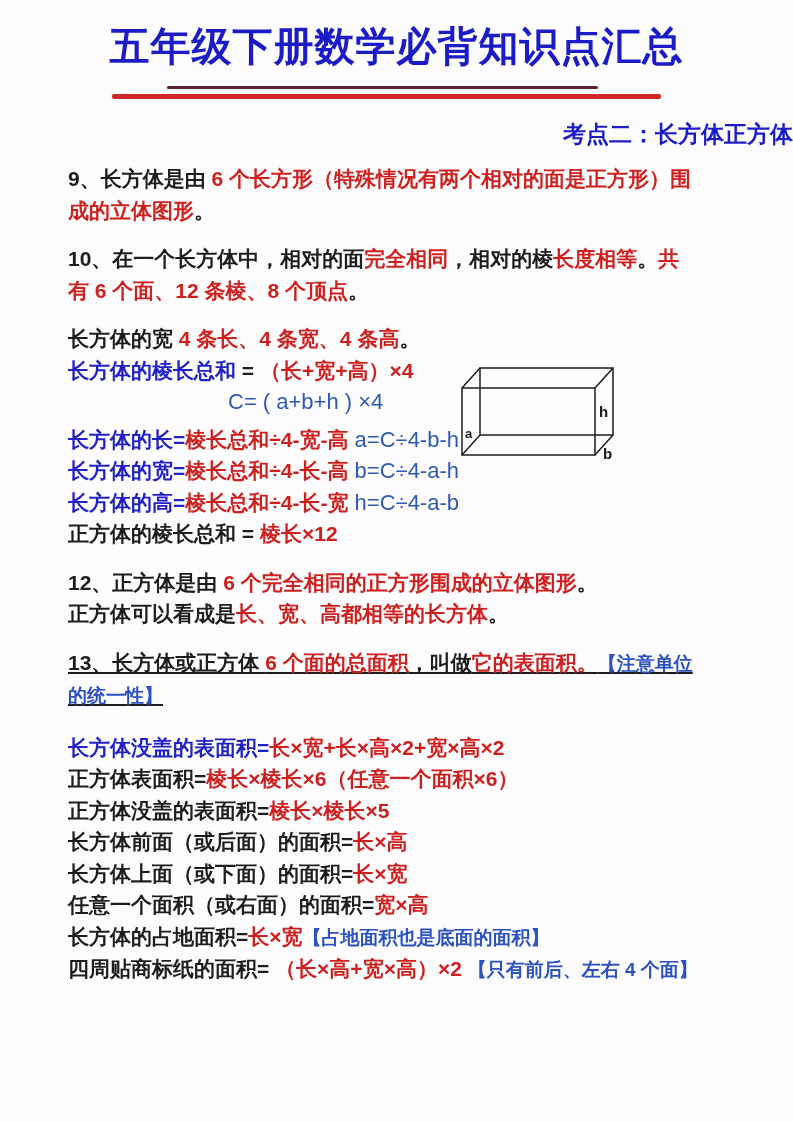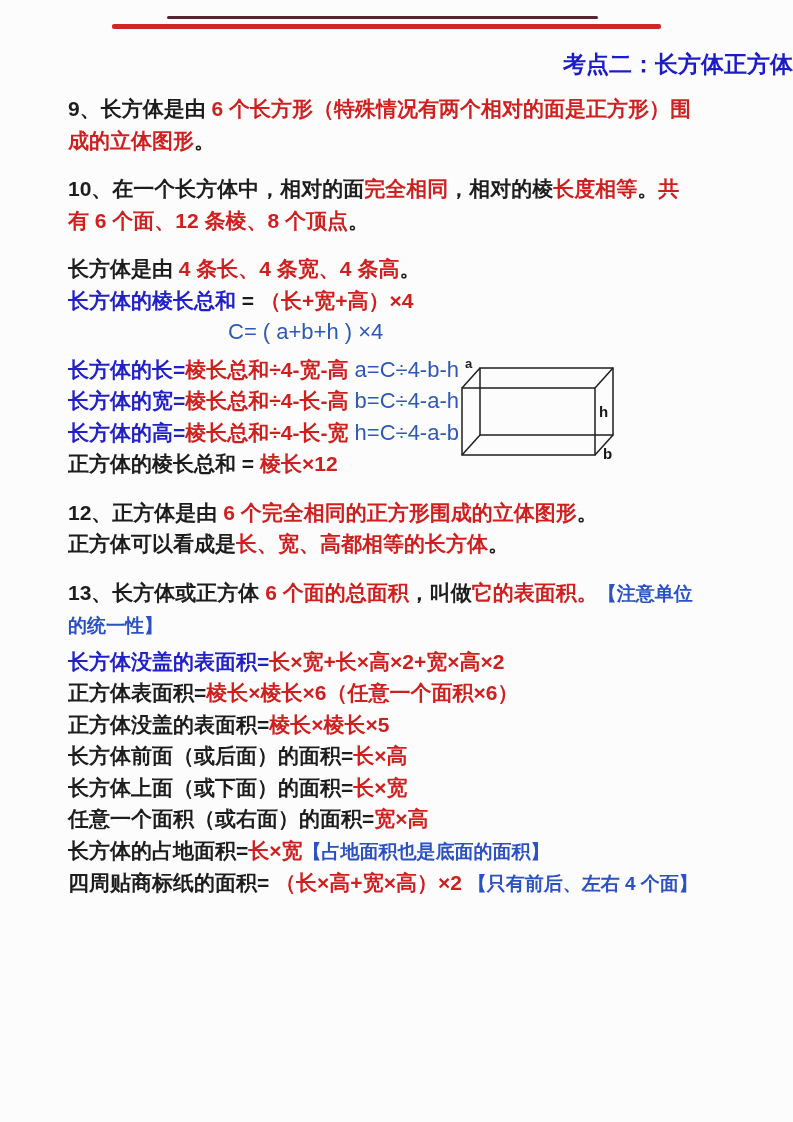--- a/index.html
+++ b/index.html
@@ -36,21 +36,21 @@
   }
   .heading{
     margin:20px 0 14px 68px;
     font-size:23px;
     line-height:30px;
     color:var(--c-title_blue,#1b1bc8);
     text-align:right;
   }
   .doc-body{ margin-left:68px; margin-right:20px; }
   .block{ margin:0 0 17px 0; }
-  .block[data-name="block-item-13"]{ margin-bottom:4px; }
+  .block[data-name="block-item-13"]{ margin-bottom:20px;text-decoration:underline; }
   .block[data-name="block-formulas"]{ margin-bottom:0; }
   .line{
     font-size:21px;
     line-height:31.5px;
     white-space:pre;
   }
   .line.indent{ padding-left:160px; }
   .s-black{ color:var(--c-text_black,#1d1d1d); }
   .s-red{ color:var(--c-red,#cf2020); }
   .s-blue-label{ color:var(--c-label_blue,#2121c6); }
@@ -65,36 +65,37 @@
   .cuboid text{
     font-family:"Liberation Sans","DejaVu Sans",sans-serif;
     font-weight:bold; font-size:15px; fill:#161616;
   }
 </style>
 </head>
 <body>
 
 <div class="page" data-name="document-page">
 
+  <div class="title" data-name="page-title">五年级下册数学必背知识点汇总</div>
   <div class="underline-thin" data-name="title-underline-thin"></div>
   <div class="underline-thick" data-name="title-underline-thick"></div>
 
   <div class="heading" data-name="section-heading">考点二：长方体正方体</div>
 
   <div class="doc-body" data-name="document-body">
       <div class="block" data-name="block-item-9">
         <div class="line" data-name="text-line"><span class="s-black" data-name="text-span">9、长方体是由 </span><span class="s-red" data-name="text-span">6 个长方形（特殊情况有两个相对的面是正方形）围</span></div>
         <div class="line" data-name="text-line"><span class="s-red" data-name="text-span">成的立体图形</span><span class="s-black" data-name="text-span">。</span></div>
       </div>
       <div class="block" data-name="block-item-10">
         <div class="line" data-name="text-line"><span class="s-black" data-name="text-span">10、在一个长方体中，相对的面</span><span class="s-red" data-name="text-span">完全相同</span><span class="s-black" data-name="text-span">，相对的棱</span><span class="s-red" data-name="text-span">长度相等</span><span class="s-black" data-name="text-span">。</span><span class="s-red" data-name="text-span">共</span></div>
         <div class="line" data-name="text-line"><span class="s-red" data-name="text-span">有 6 个面、12 条棱、8 个顶点</span><span class="s-black" data-name="text-span">。</span></div>
       </div>
       <div class="block" data-name="block-item-11">
-        <div class="line" data-name="text-line"><span class="s-black" data-name="text-span">长方体是由 </span><span class="s-red" data-name="text-span">4 条长、4 条宽、4 条高</span><span class="s-black" data-name="text-span">。</span></div>
+        <div class="line" data-name="text-line"><span class="s-black" data-name="text-span">长方体的宽 </span><span class="s-red" data-name="text-span">4 条长、4 条宽、4 条高</span><span class="s-black" data-name="text-span">。</span></div>
         <div class="line" data-name="text-line"><span class="s-blue-label" data-name="text-span">长方体的棱长总和 </span><span class="s-black" data-name="text-span">= </span><span class="s-red" data-name="text-span">（长+宽+高）×4</span></div>
         <div class="line indent" data-name="text-line"><span class="s-blue-formula" data-name="text-span">C= ( a+b+h ) ×4</span></div>
         <div class="line" data-name="text-line"><span class="s-blue-label" data-name="text-span">长方体的长=</span><span class="s-red" data-name="text-span">棱长总和÷4-宽-高</span><span class="s-blue-formula" data-name="text-span"> a=C÷4-b-h</span><span class="s-sup" data-name="text-span">a</span></div>
         <div class="line" data-name="text-line"><span class="s-blue-label" data-name="text-span">长方体的宽=</span><span class="s-red" data-name="text-span">棱长总和÷4-长-高</span><span class="s-blue-formula" data-name="text-span"> b=C÷4-a-h</span></div>
         <div class="line" data-name="text-line"><span class="s-blue-label" data-name="text-span">长方体的高=</span><span class="s-red" data-name="text-span">棱长总和÷4-长-宽</span><span class="s-blue-formula" data-name="text-span"> h=C÷4-a-b</span></div>
         <div class="line" data-name="text-line"><span class="s-black" data-name="text-span">正方体的棱长总和 = </span><span class="s-red" data-name="text-span">棱长×12</span></div>
       </div>
       <div class="block" data-name="block-item-12">
         <div class="line" data-name="text-line"><span class="s-black" data-name="text-span">12、正方体是由 </span><span class="s-red" data-name="text-span">6 个完全相同的正方形围成的立体图形</span><span class="s-black" data-name="text-span">。</span></div>
         <div class="line" data-name="text-line"><span class="s-black" data-name="text-span">正方体可以看成是</span><span class="s-red" data-name="text-span">长、宽、高都相等的长方体</span><span class="s-black" data-name="text-span">。</span></div>

